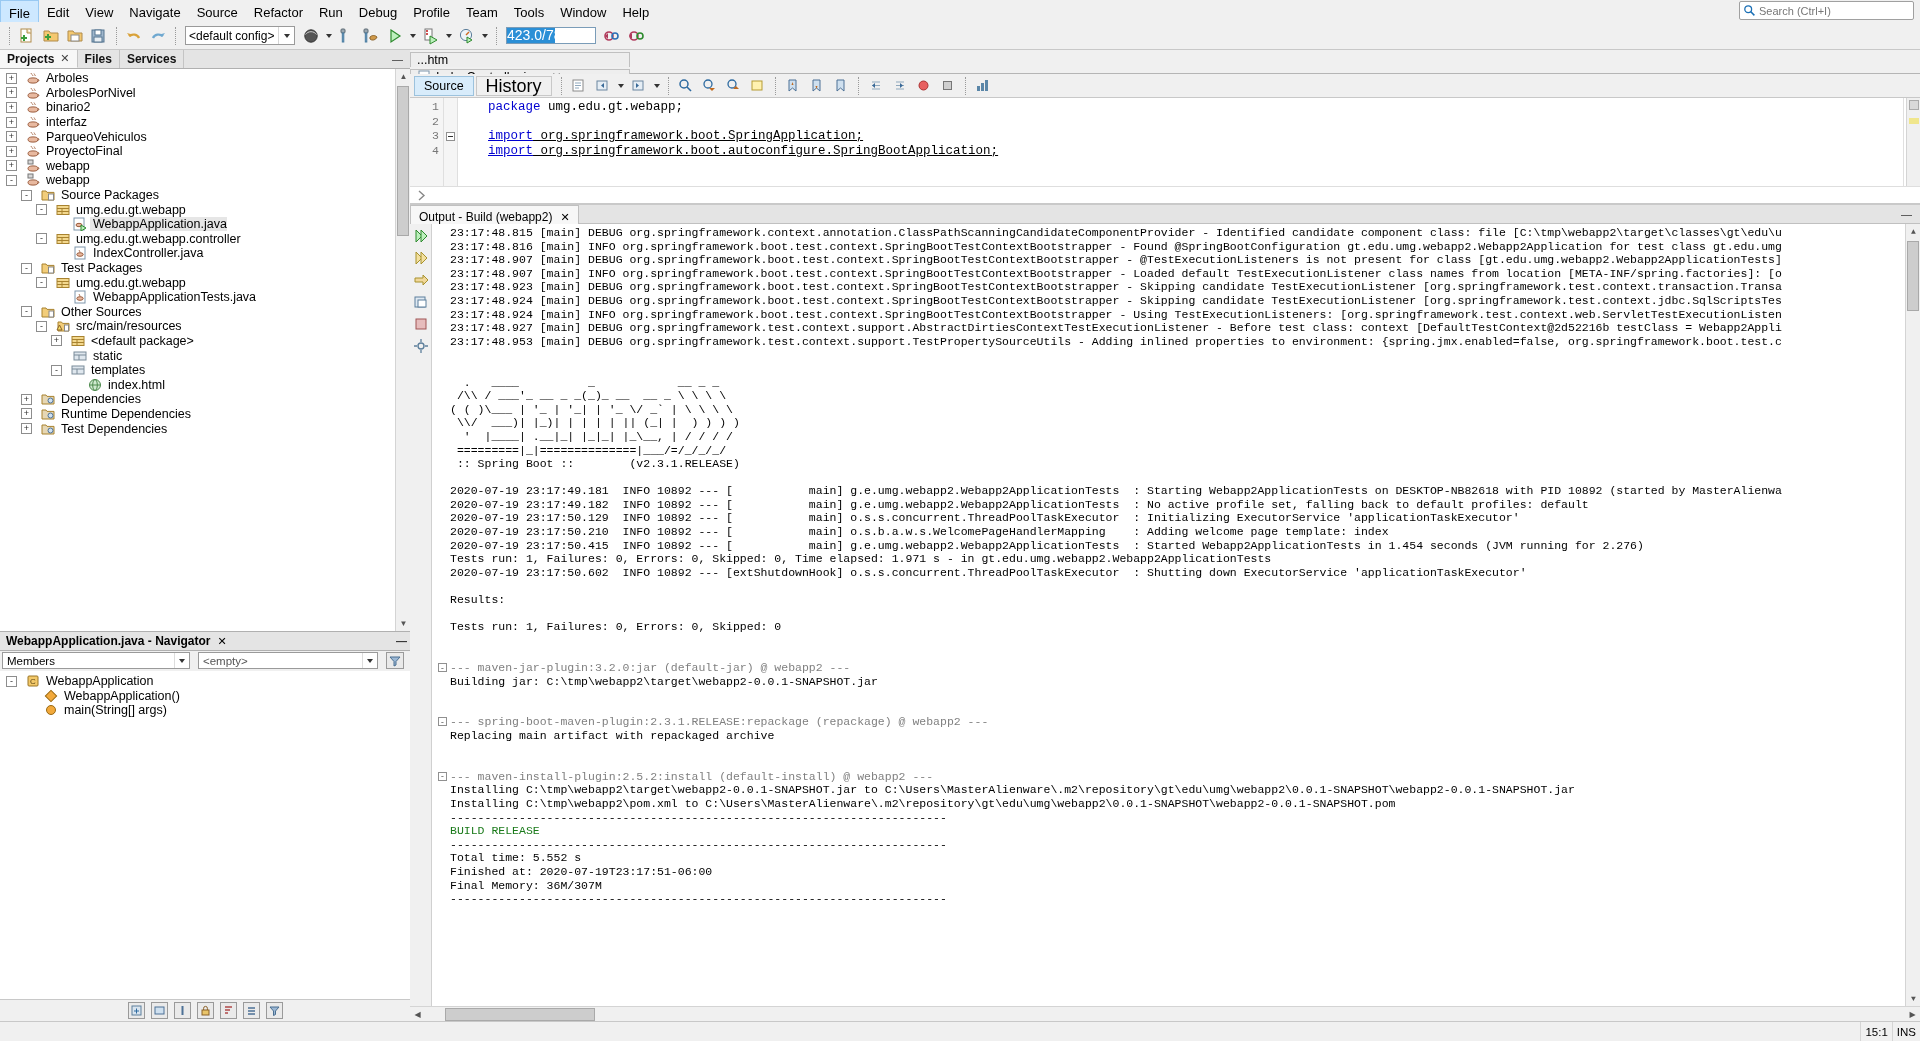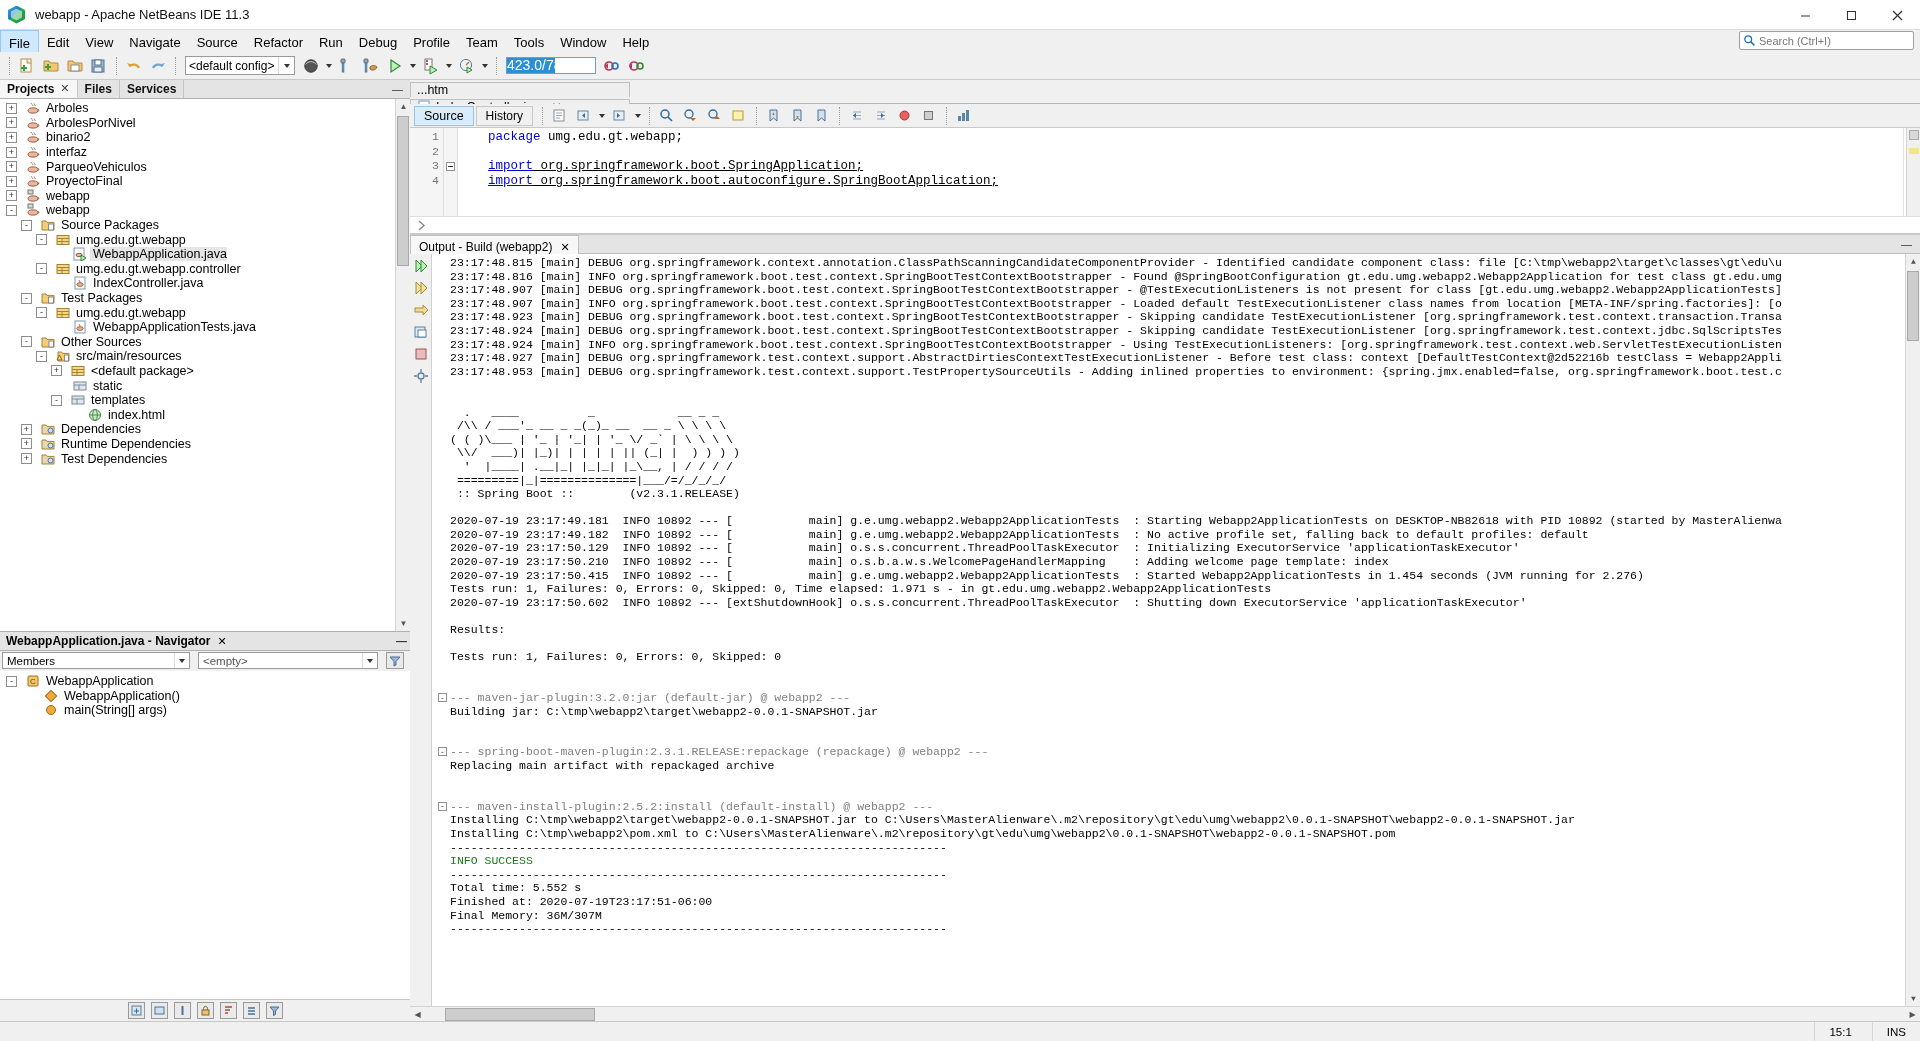--- a/index.html
+++ b/index.html
@@ -141,21 +141,21 @@
   }
   .etab.active { background: #d8ecfb; border-color: #8fb9d8; }
   .etab .x { font-size: 12px; color: #555; }
   .etab .fico { width: 14px; height: 14px; flex:none; display:flex;align-items:center;justify-content:center;}
   .etabs-spacer { flex: 1 1 auto; }
   .etabs-right { display:flex; align-items:center; gap: 6px; padding: 0 6px; font-size:11px; color:#333;}
 
   .editor-toolbar { height: 24px; display:flex; align-items:center; background:#f0f0f0; border-bottom:1px solid #c8c8c8; padding-left:4px;}
   .src-tab { padding: 1px 9px 0 9px; font-size:12.5px; height:20px; display:flex;align-items:center;
              background:#d8ecfb; border:1px solid #9cc2dd; margin-right:2px;}
-  .hist-tab { padding: 1px 9px 0 9px; font-size:12px; height:20px; display:flex;align-items:center;
+  .hist-tab { padding: 1px 9px 0 9px; font-size:18px; height:20px; display:flex;align-items:center;
               background:#f0f0f0; border:1px solid #c8c8c8; margin-right:4px;}
 
   .code-area { height: 88px; flex: 0 0 88px; background: #ffffff; display: flex; position: relative; overflow: hidden; }
   .gutter { width: 34px; flex:none; background:#f5f5f5; border-right:1px solid #dfdfdf; text-align:right;
             font-family:"Liberation Mono", monospace; font-size:11.5px; color:#777; padding-top:2px; }
   .gutter div { height: 14.5px; padding-right: 4px;}
   .glyph { width: 14px; flex:none; background:#f5f5f5; border-right:1px solid #dfdfdf; padding-top:2px;}
   .glyph div { height: 14.5px; display:flex; align-items:center; justify-content:center;}
   .codelines { flex:1 1 auto; font-family:"Liberation Mono", monospace; font-size:12.5px; padding-top:2px; position:relative;}
   .codelines div { height: 14.5px; white-space: pre; }
@@ -190,52 +190,27 @@
   }
   .out-vscroll { position:absolute; right:0; top:0; bottom:0; width:15px; background:#f0f0f0; border-left:1px solid #d4d4d4;}
   .out-hscroll { height: 15px; flex:none; background:#f0f0f0; border-top:1px solid #d4d4d4; display:flex; align-items:center;}
   .hs-btn { width:15px;height:15px;display:flex;align-items:center;justify-content:center;font-size:8px;color:#555;}
   .hs-track { flex:1 1 auto; height:15px; position:relative; }
   .hs-thumb { position:absolute; top:1px; bottom:1px; background:#cdcdcd; border:1px solid #a9a9a9;}
 
   
   .statusbar { height: 20px; flex:0 0 20px; background:#f0f0f0; border-top:1px solid #c8c8c8;
                display:flex; align-items:center; justify-content:flex-end; font-size:11.5px; gap:0; }
-  .stcell { padding: 0 14px; border-left:1px solid #d5d5d5; height:20px; display:flex;align-items:center;margin-left:6px;}
+  .stcell { padding: 0 4px; border-left:1px solid #d5d5d5; height:20px; display:flex;align-items:center;}
 </style>
 </head>
 <body>
 
 <div class="app">
 
-  <div class="titlebar">
-    <div class="tb-logo">
-      <div class="hex"></div>
-        <div class="hex2"></div>
-    </div>
-    <div class="tb-title">webapp - Apache NetBeans IDE 11.3</div>
-    <div class="tb-buttons">
-      <div class="tb-btn">
-        <svg width="11" height="11" viewBox="0 0 11 11">
-            <line x1="1" y1="6" x2="10" y2="6" stroke="#333" stroke-width="1"></line>
-          </svg>
-      </div>
-      <div class="tb-btn">
-        <svg width="11" height="11" viewBox="0 0 11 11">
-            <rect x="1.5" y="1.5" width="8" height="8" fill="none" stroke="#333" stroke-width="1"></rect>
-          </svg>
-      </div>
-      <div class="tb-btn close">
-        <svg width="11" height="11" viewBox="0 0 11 11">
-            <line x1="1" y1="1" x2="10" y2="10" stroke="#333" stroke-width="1.2"></line>
-            <line x1="10" y1="1" x2="1" y2="10" stroke="#333" stroke-width="1.2"></line>
-          </svg>
-      </div>
-    </div>
-  </div>
 
   <div class="menubar">
     <div class="menu-item active">File</div>
     <div class="menu-item">Edit</div>
     <div class="menu-item">View</div>
     <div class="menu-item">Navigate</div>
     <div class="menu-item">Source</div>
     <div class="menu-item">Refactor</div>
     <div class="menu-item">Run</div>
     <div class="menu-item">Debug</div>
@@ -1178,21 +1153,21 @@
               <div class="ln"></div>
               <div class="ln"></div>
               <div class="ln gray" style="position: relative;">--- spring-boot-maven-plugin:2.3.1.RELEASE:repackage (repackage) @ webapp2 ---<span class="fold" style="top: 2px;">-</span></div>
               <div class="ln">Replacing main artifact with repackaged archive</div>
               <div class="ln"></div>
               <div class="ln"></div>
               <div class="ln gray" style="position: relative;">--- maven-install-plugin:2.5.2:install (default-install) @ webapp2 ---<span class="fold" style="top: 2px;">-</span></div>
               <div class="ln">Installing C:\tmp\webapp2\target\webapp2-0.0.1-SNAPSHOT.jar to C:\Users\MasterAlienware\.m2\repository\gt\edu\umg\webapp2\0.0.1-SNAPSHOT\webapp2-0.0.1-SNAPSHOT.jar</div>
               <div class="ln">Installing C:\tmp\webapp2\pom.xml to C:\Users\MasterAlienware\.m2\repository\gt\edu\umg\webapp2\0.0.1-SNAPSHOT\webapp2-0.0.1-SNAPSHOT.pom</div>
               <div class="ln">------------------------------------------------------------------------</div>
-              <div class="ln green">INFO SUCCESS</div>
+              <div class="ln green">BUILD RELEASE</div>
               <div class="ln">------------------------------------------------------------------------</div>
               <div class="ln">Total time: 5.552 s</div>
               <div class="ln">Finished at: 2020-07-19T23:17:51-06:00</div>
               <div class="ln">Final Memory: 36M/307M</div>
               <div class="ln">------------------------------------------------------------------------</div>
             </div>
         </div>
         <div class="out-hscroll">
           <div class="hs-btn">◀</div>
           <div class="hs-track">

